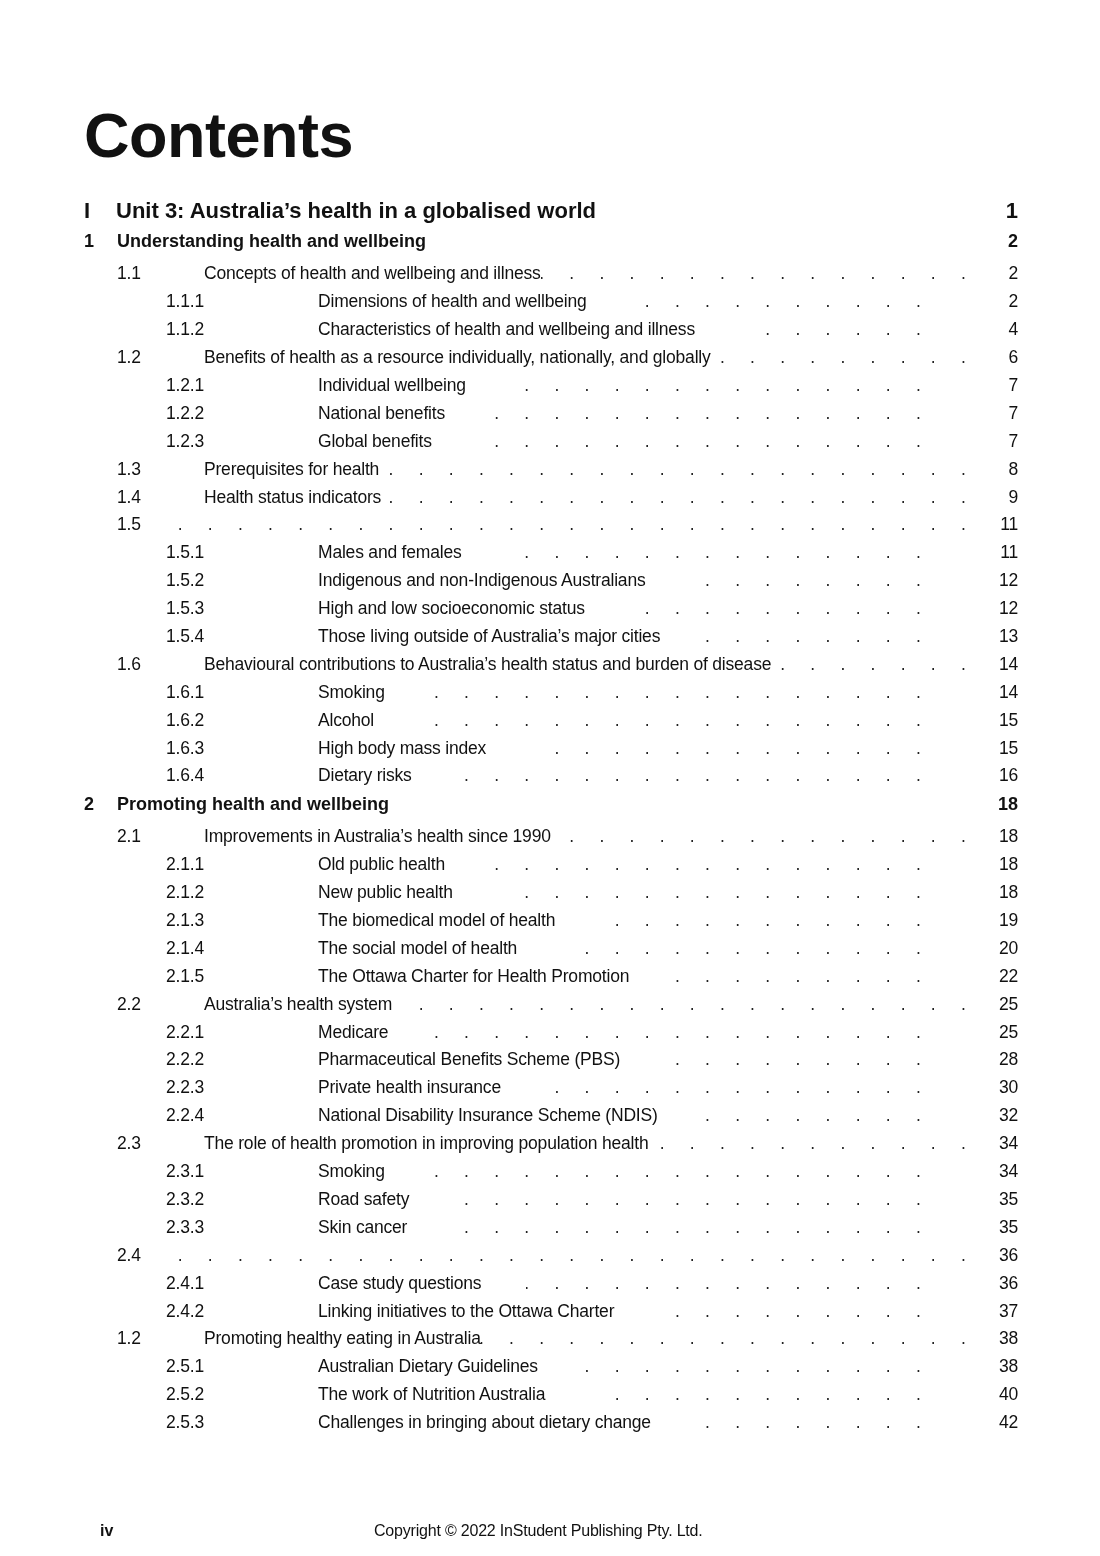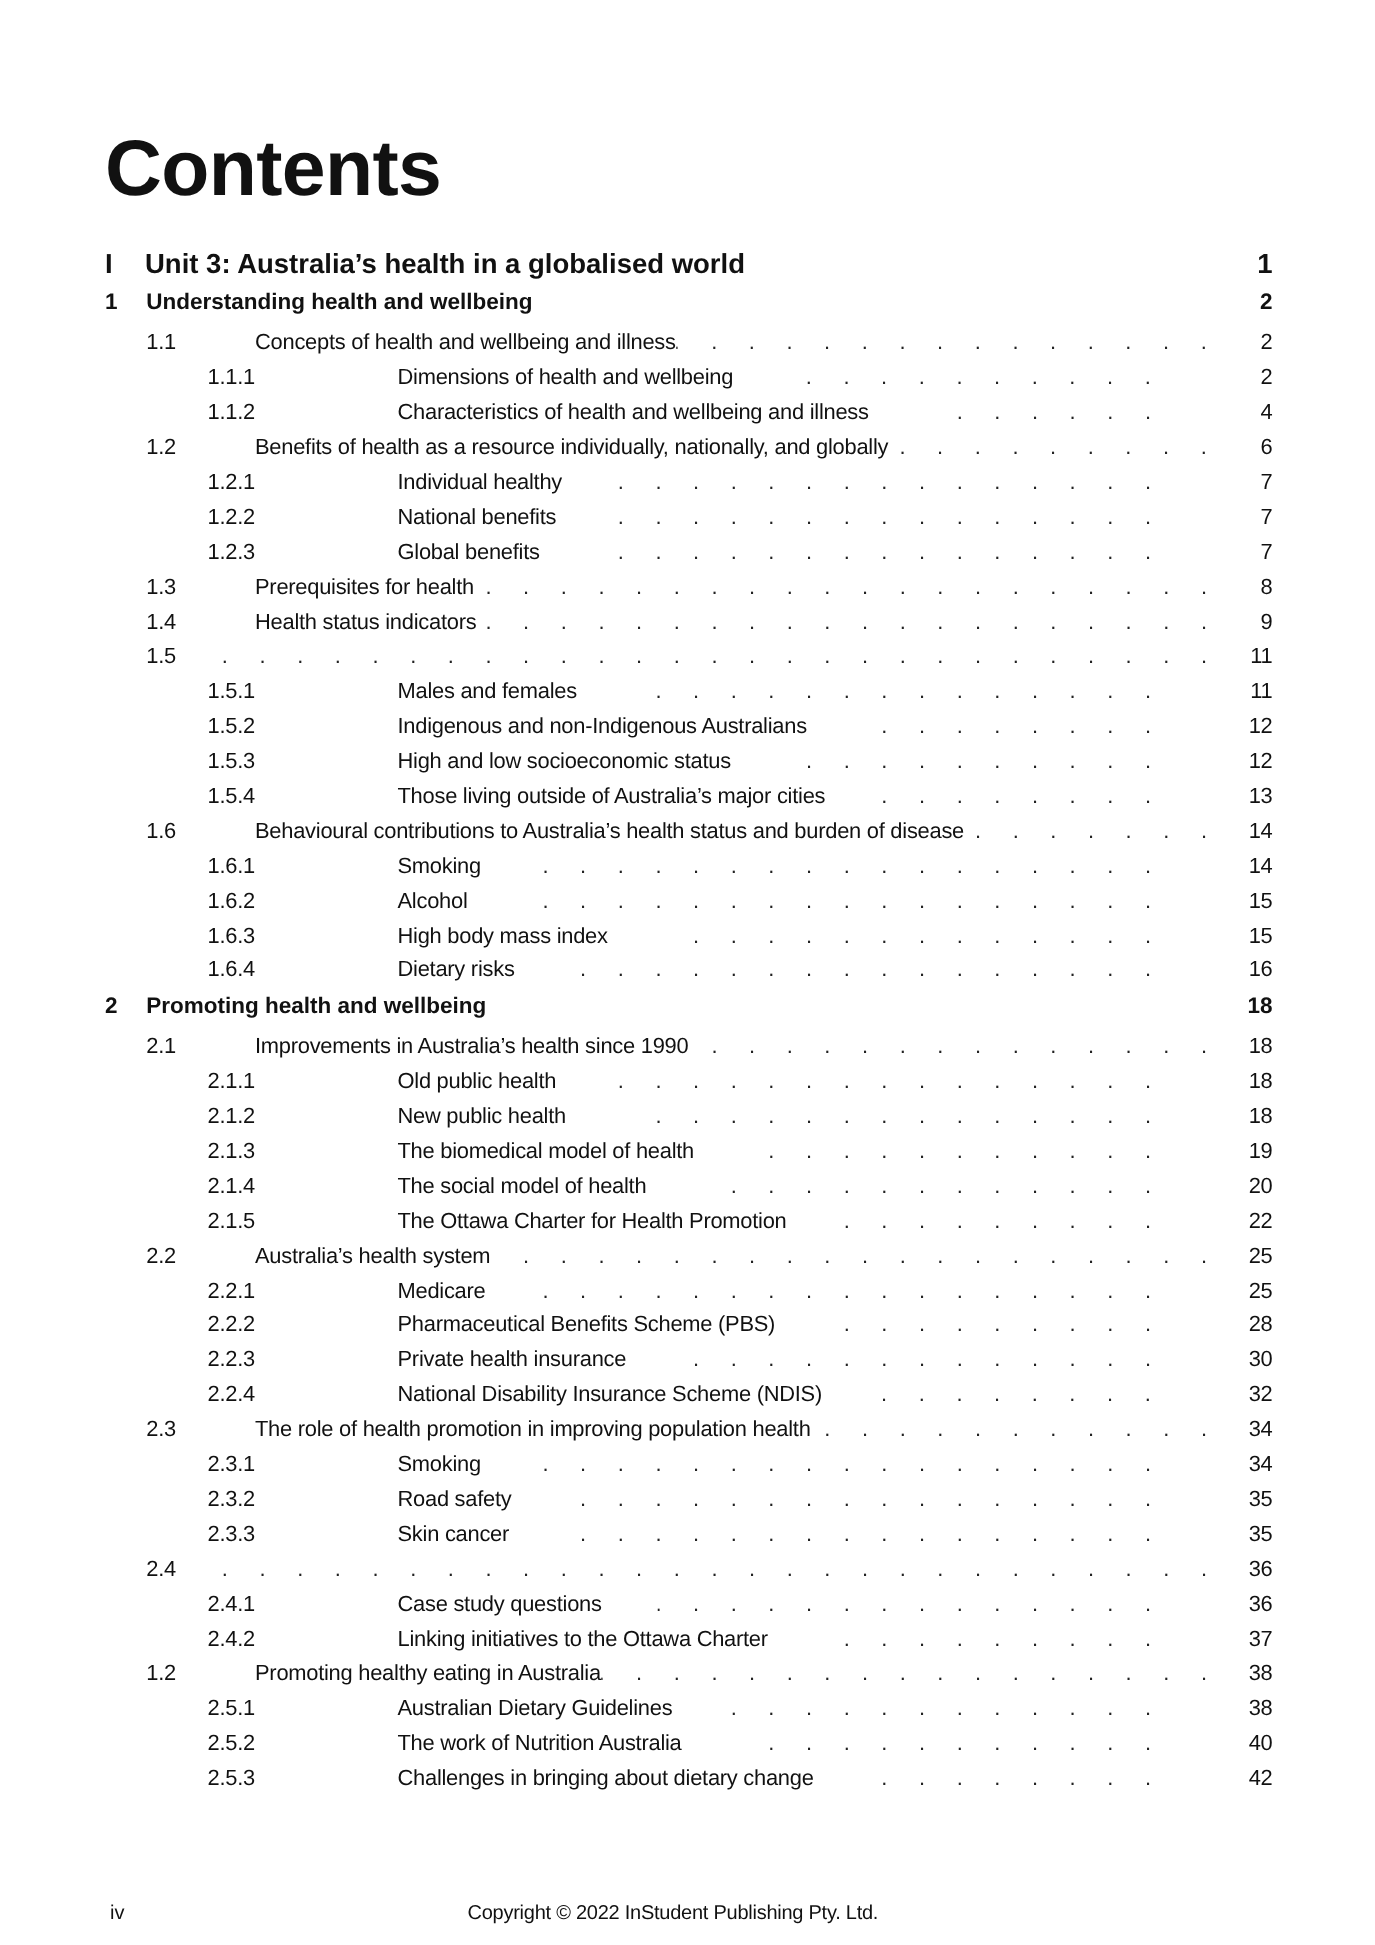--- a/index.html
+++ b/index.html
@@ -120,23 +120,23 @@
   .footer {
     position: absolute;
     top: 1522px;
     left: 84px;
     width: 934px;
     height: 22px;
     font-size: 16px;
   }
   .footer .folio {
     position: absolute;
-    left: 4px;
+    left: 16px;
     top: 0;
-    font-weight: normal;
+    font-weight: bold;
   }
   .footer .copyright {
     position: absolute;
     left: 290px;
     top: 0;
     letter-spacing: -0.2px;
   }
 </style>
 </head>
 <body>
@@ -176,21 +176,21 @@
           <span class="page">4</span>
         </div>
         <div class="entry-row section">
           <span class="num">1.2</span>
           <span class="title">Benefits of health as a resource individually, nationally, and globally</span>
           <span class="leader">. . . . . . . . . . . . . . . . . . . . . . . . . . . . . . . . . . . . . . . . . . . . . . . . . . . . . . . . . . . . . . . . . . . .</span>
           <span class="page">6</span>
         </div>
         <div class="entry-row subsection">
           <span class="num">1.2.1</span>
-          <span class="title">Individual healthy</span>
+          <span class="title">Individual wellbeing</span>
           <span class="leader">. . . . . . . . . . . . . . . . . . . . . . . . . . . . . . . . . . . . . . . . . . . . . . . . . . . . . . . . . . . . . . . . . . . .</span>
           <span class="page">7</span>
         </div>
         <div class="entry-row subsection">
           <span class="num">1.2.2</span>
           <span class="title">National benefits</span>
           <span class="leader">. . . . . . . . . . . . . . . . . . . . . . . . . . . . . . . . . . . . . . . . . . . . . . . . . . . . . . . . . . . . . . . . . . . .</span>
           <span class="page">7</span>
         </div>
         <div class="entry-row subsection">

